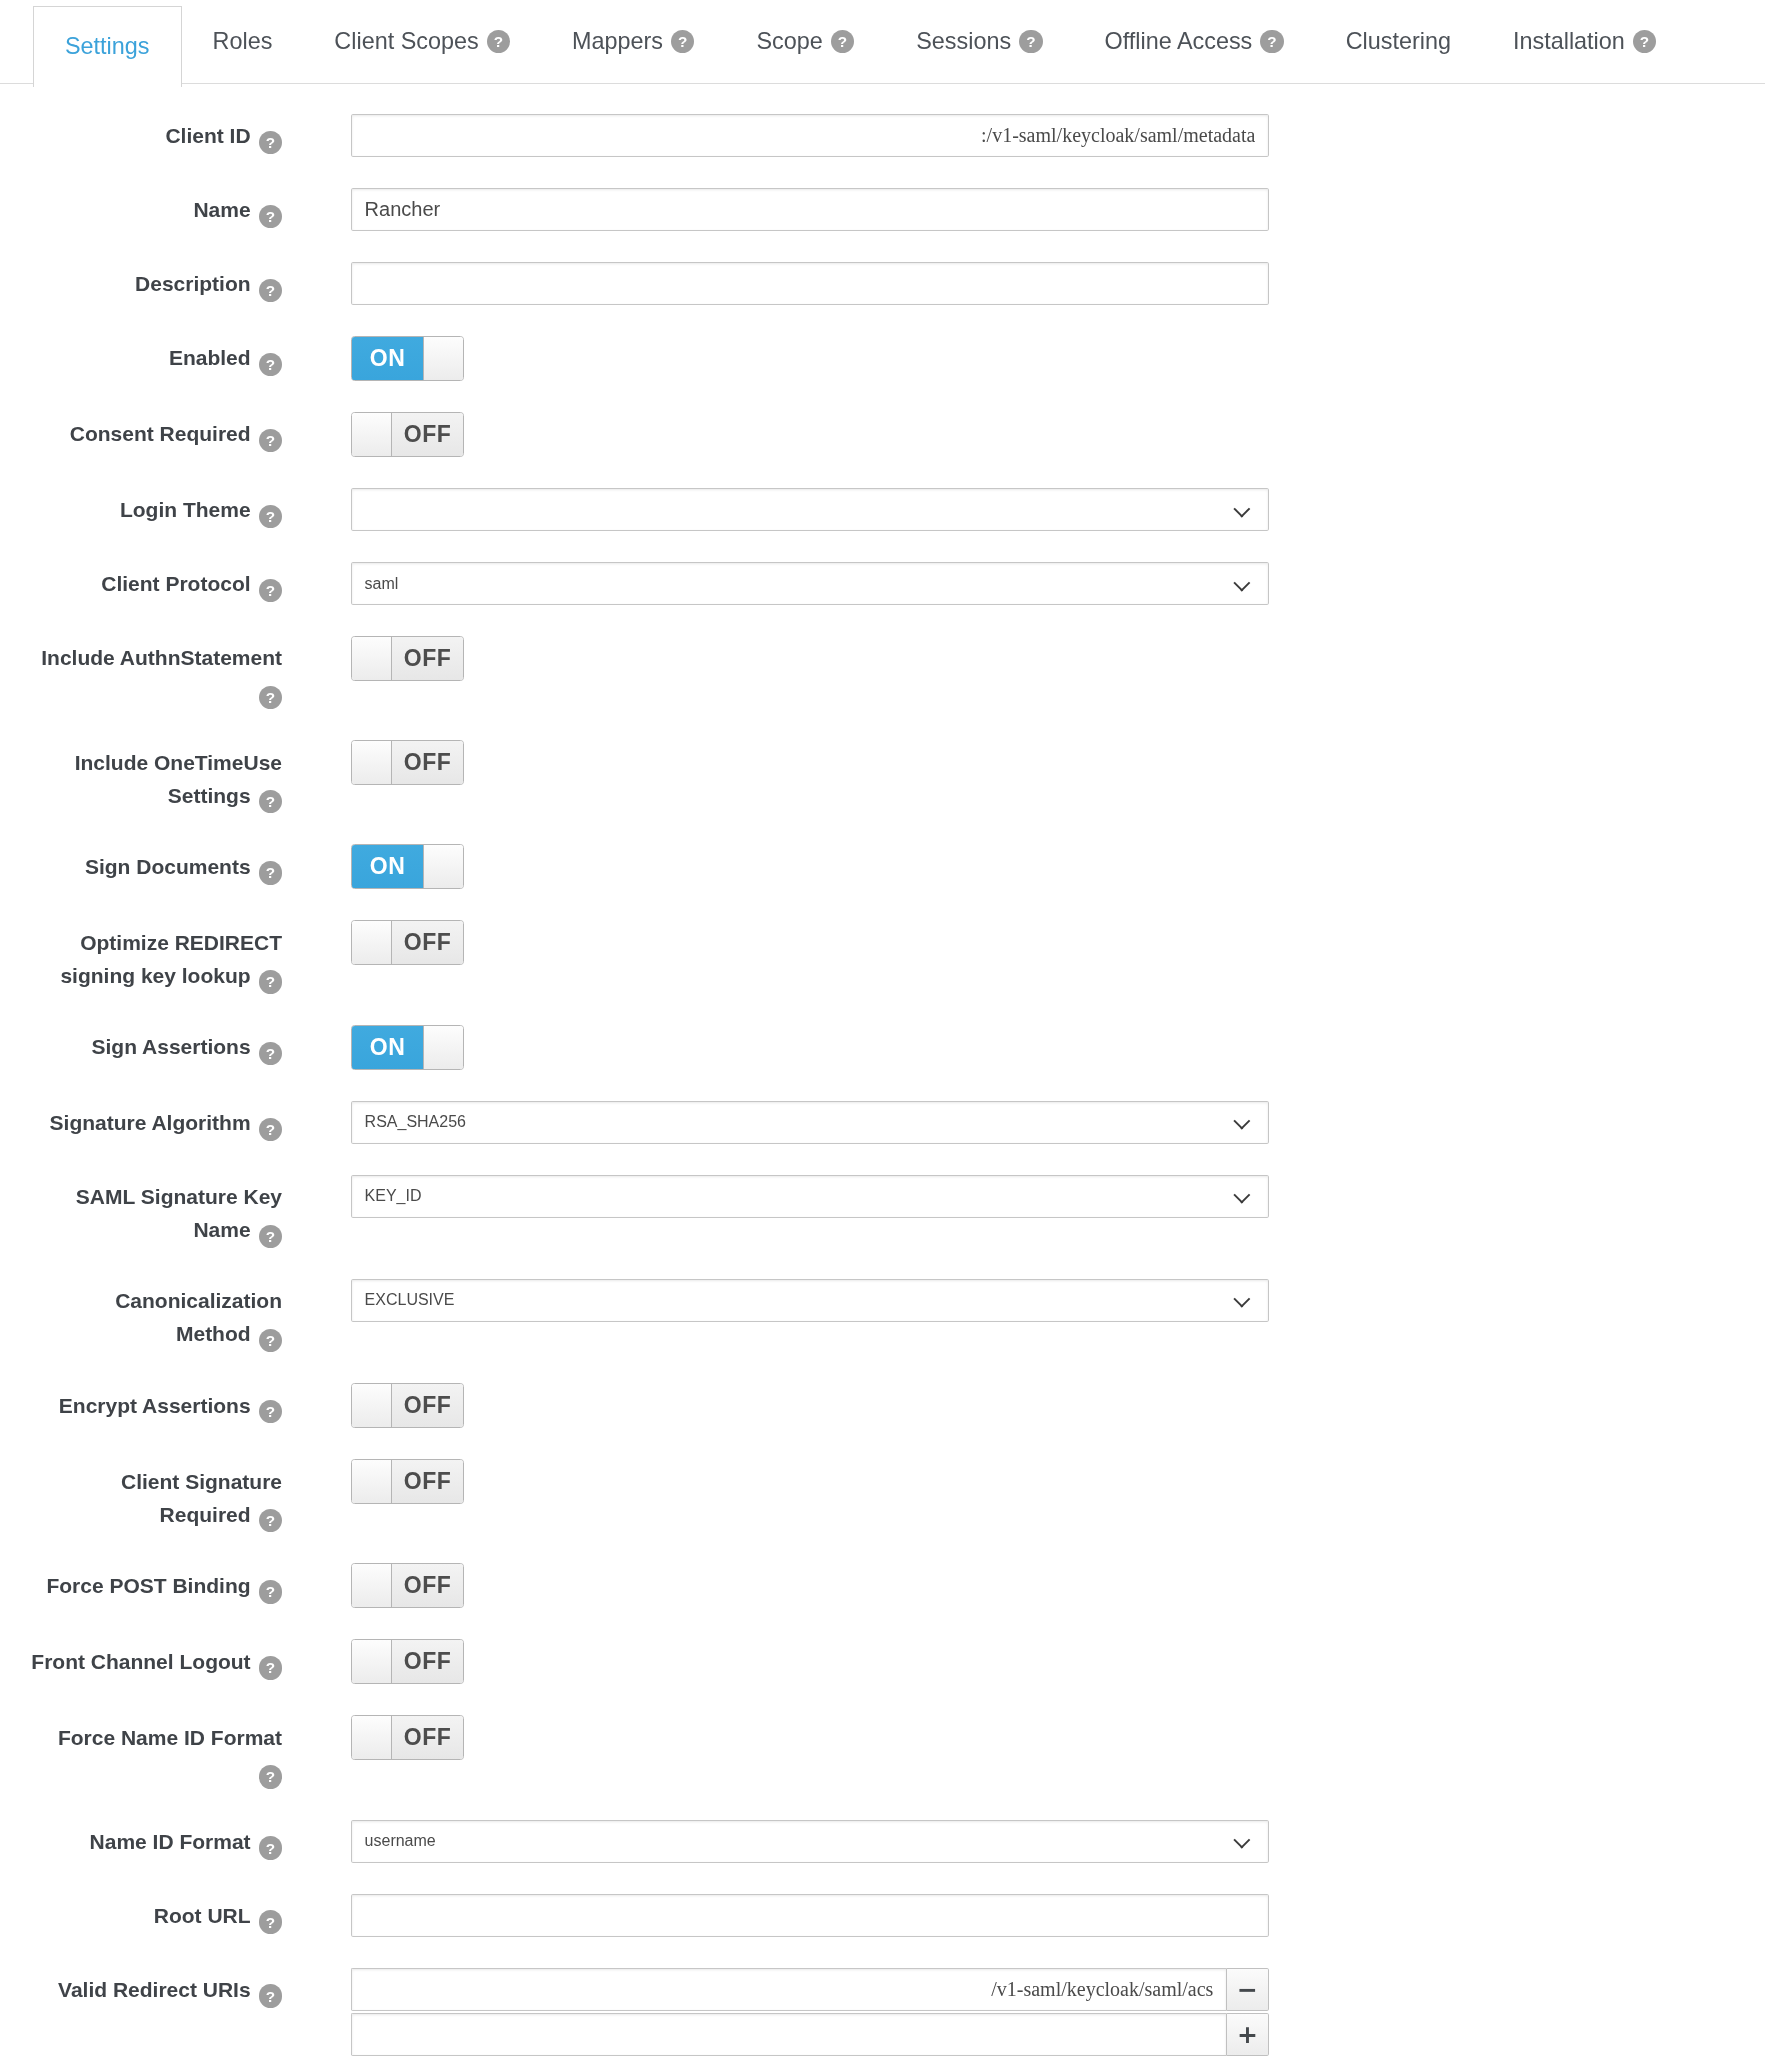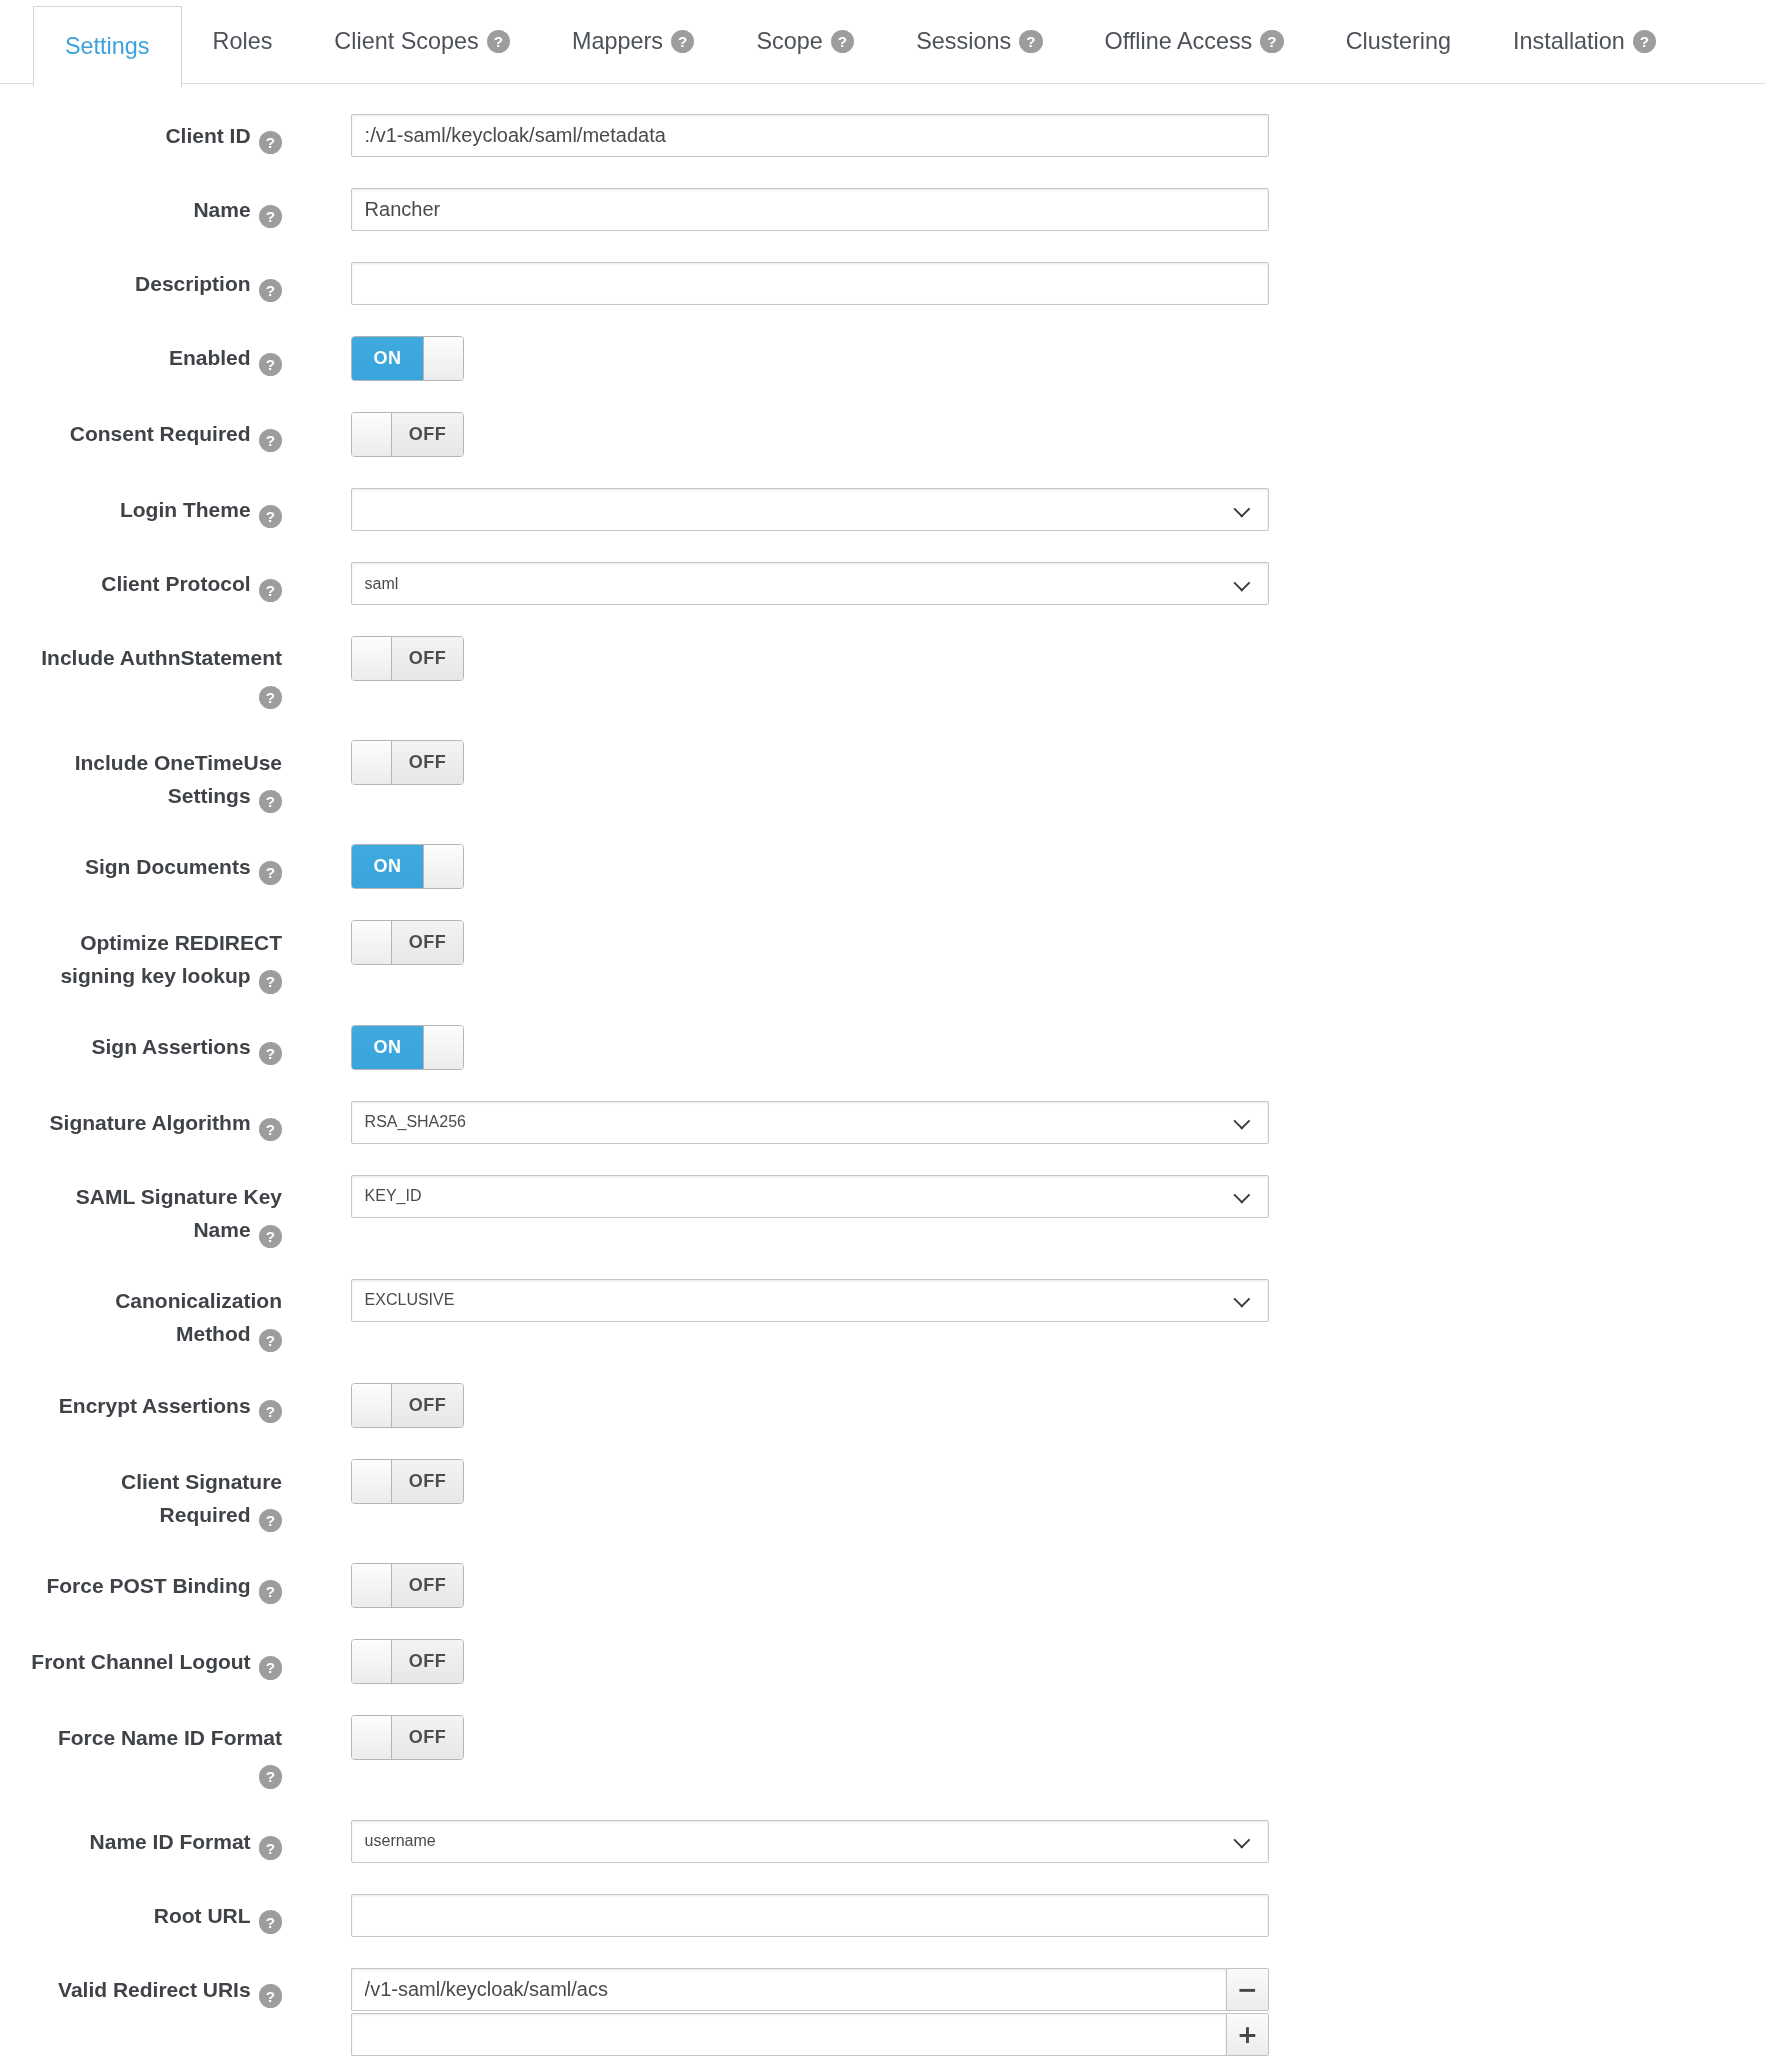--- a/index.html
+++ b/index.html
@@ -44,41 +44,41 @@
   }
   .label-line{display:block;}
   .control-col{margin-left:69px;width:918px;}
   
   .text-input{
     width:100%;height:43px;border:0.9px solid #c6c6c6;border-radius:1.8px;
     box-shadow:inset 0 0.9px 2.7px rgba(0,0,0,.09);
     font-family:"Liberation Sans","DejaVu Sans",sans-serif;
     font-size:20px;color:#4a4a4a;padding:0 12.6px;background:#fff;outline:none;
   }
-  .text-input.center{text-align:left;}
+  .text-input.center{text-align:right;font-family:Liberation Serif, serif;}
   
   .select{
     position:relative;width:100%;height:43px;border:0.9px solid #c6c6c6;border-radius:1.8px;
     background:#fff;box-shadow:inset 0 0.9px 2.7px rgba(0,0,0,.09);
     display:flex;align-items:center;padding:0 49px 0 12.6px;
     font-size:16px;color:#4a4a4a;cursor:pointer;
   }
   .caret{
     position:absolute;right:20px;top:13.5px;width:11.7px;height:11.7px;
     border-right:2.7px solid #3a3a3a;border-bottom:2.7px solid #3a3a3a;
     transform:rotate(45deg);
   }
   
   .toggle{
     display:flex;width:113px;height:45px;border:0.9px solid #b5b5b5;border-radius:3.6px;
     overflow:hidden;cursor:pointer;background:#fff;
   }
   .t-label{
     flex:1;display:flex;align-items:center;justify-content:center;
-    font-size:18px;font-weight:700;letter-spacing:0.5px;
+    font-size:23px;font-weight:700;letter-spacing:0.5px;
   }
   .t-label.on{background:linear-gradient(#40aadf,var(--accent));color:#fff;}
   .t-label.off{background:linear-gradient(#f3f3f3,#e7e7e7);color:#4d4d4d;}
   .t-handle{width:40px;background:linear-gradient(#fdfdfd,#ececec);flex:none;}
   .toggle.on .t-handle{border-left:0.9px solid #b5b5b5;}
   .toggle.off .t-handle{border-right:0.9px solid #b5b5b5;}
   
   .uri-row{display:flex;margin-bottom:2.7px;}
   .uri-row .text-input{flex:1;border-right:none;border-radius:1.8px 0 0 1.8px;}
   .uri-btn{

